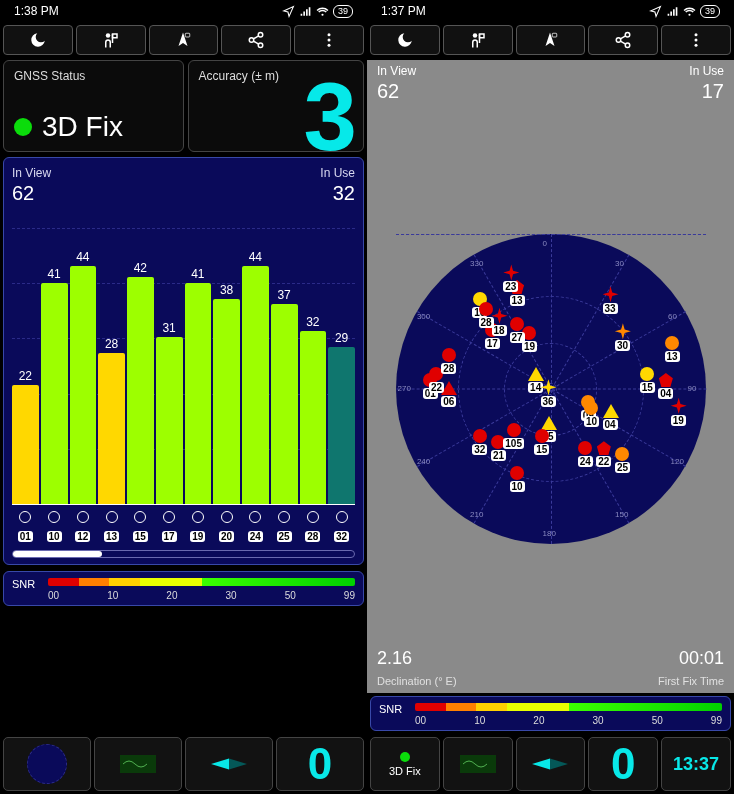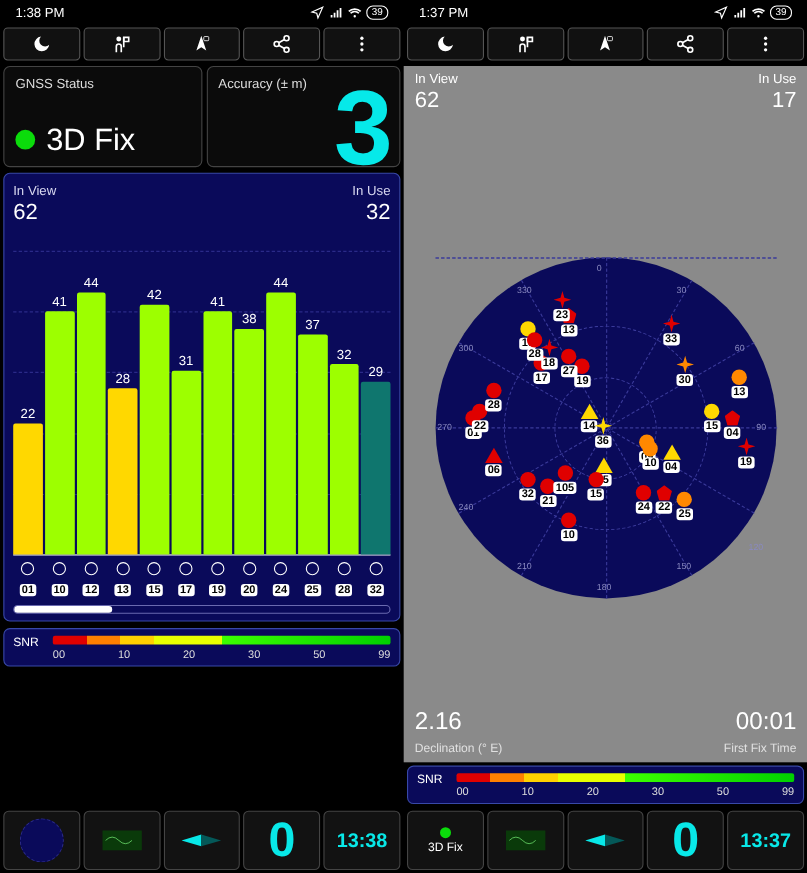--- a/index.html
+++ b/index.html
@@ -207,21 +207,21 @@
   .shape-pent {
     width: 14px; height: 14px;
     clip-path: polygon(50% 0, 100% 38%, 82% 100%, 18% 100%, 0 38%);
   }
   .shape-star {
     width: 16px; height: 16px;
     clip-path: polygon(50% 0, 61% 39%, 100% 50%, 61% 61%, 50% 100%, 39% 61%, 0 50%, 39% 39%);
   }
   .grey-head { position: absolute; top: 4px; left: 10px; right: 10px; display: flex; justify-content: space-between; font-size: 12px; }
   .grey-head2 { position: absolute; top: 20px; left: 10px; right: 10px; display: flex; justify-content: space-between; font-size: 20px; }
-  .grey-foot1 { position: absolute; bottom: 24px; left: 10px; right: 10px; display: flex; justify-content: space-between; font-size: 22px; }
+  .grey-foot1 { position: absolute; bottom: 24px; left: 10px; right: 10px; display: flex; justify-content: space-between; font-size: 18px; }
   .grey-foot2 { position: absolute; bottom: 6px; left: 10px; right: 10px; display: flex; justify-content: space-between; font-size: 11px; color: #e0e0e0; }
   .deg-lbl { position: absolute; font-size: 8px; color: #8a8ac0; }
   .panel.barpanel { height: 408px; }
   .bn-radar-mini { width: 40px; height: 40px; border-radius: 50%; background: radial-gradient(circle, #0a0a5a 0%, #0a0a5a 100%); border: 1px dashed #2a2a88; position: relative; }
 </style>
 </head>
 <body>
 
 <div class="screen">
 
@@ -391,23 +391,20 @@
         </svg>
     </div>
     <div class="bn">
       <svg viewBox="0 0 40 20">
           <polygon points="0,10 20,4 20,16" fill="#08e8e8"></polygon>
           <polygon points="40,10 20,4 20,16" fill="#045858"></polygon>
         </svg>
     </div>
     <div class="bn big0">
         <span>0</span>
-      </div>
-    <div class="bn time">
-        <span>13:38</span>
       </div>
   </div>
 </div>
 
 <div class="screen">
 
   <div class="statusbar">
     <span>1:37 PM</span>
     <div class="right">
       <svg viewBox="0 0 24 24" fill="none" stroke="#fff" stroke-width="2">
@@ -475,33 +472,33 @@
     <div class="sky-spoke" style="transform: rotate(0deg);"></div>
         <div class="sky-spoke" style="transform: rotate(30deg);"></div>
         <div class="sky-spoke" style="transform: rotate(60deg);"></div>
         <div class="sky-spoke" style="transform: rotate(90deg);"></div>
         <div class="sky-spoke" style="transform: rotate(120deg);"></div>
         <div class="sky-spoke" style="transform: rotate(150deg);"></div>
         <div class="deg-lbl" style="left: 147px; top: 5px;">0</div>
         <div class="deg-lbl" style="left: 219.5px; top: 24.4263px;">30</div>
         <div class="deg-lbl" style="left: 272.574px; top: 77.5px;">60</div>
         <div class="deg-lbl" style="left: 292px; top: 150px;">90</div>
-        <div class="deg-lbl" style="left: 285px; top: 222.5px; margin-top: 36px;">120</div>
+        <div class="deg-lbl" style="left: 275px; top: 222.5px;">120</div>
         <div class="deg-lbl" style="left: 219.5px; top: 275.574px;">150</div>
         <div class="deg-lbl" style="left: 147px; top: 295px;">180</div>
         <div class="deg-lbl" style="left: 74.5px; top: 275.574px;">210</div>
         <div class="deg-lbl" style="left: 21.4263px; top: 222.5px;">240</div>
         <div class="deg-lbl" style="left: 2px; top: 150px;">270</div>
         <div class="deg-lbl" style="left: 21.4263px; top: 77.5px;">300</div>
         <div class="deg-lbl" style="left: 74.5px; top: 24.4263px;">330</div>
         <div class="sat" style="left: 27.2px; top: 138.8px;"><span class="shape shape-circ" style="background:#e00000"></span><span class="tag">01</span></div>
         <div class="sat" style="left: 262.8px; top: 138.8px;"><span class="shape shape-pent" style="background:#e00000"></span><span class="tag">04</span></div>
         <div class="sat" style="left: 207px; top: 169.8px;"><span class="shape shape-tri" style="border-bottom-color:#ffd800"></span><span class="tag">04</span></div>
         <div class="sat" style="left: 145px; top: 182.2px;"><span class="shape shape-tri" style="border-bottom-color:#ffd800"></span><span class="tag">05</span></div>
-        <div class="sat" style="left: 45.8px; top: 173px;"><span class="shape shape-tri" style="border-bottom-color:#e00000"></span><span class="tag">06</span></div>
+        <div class="sat" style="left: 45.8px; top: 147px;"><span class="shape shape-tri" style="border-bottom-color:#e00000"></span><span class="tag">06</span></div>
         <div class="sat" style="left: 185.3px; top: 160.5px;"><span class="shape shape-circ" style="background:#ff8800"></span><span class="tag">09</span></div>
         <div class="sat" style="left: 76.8px; top: 58.2px;"><span class="shape shape-circ" style="background:#ffd800"></span><span class="tag">10</span></div>
         <div class="sat" style="left: 114px; top: 231.8px;"><span class="shape shape-circ" style="background:#e00000"></span><span class="tag">10</span></div>
         <div class="sat" style="left: 188.4px; top: 166.7px;"><span class="shape shape-circ" style="background:#ff8800"></span><span class="tag">10</span></div>
         <div class="sat" style="left: 114px; top: 45.8px;"><span class="shape shape-pent" style="background:#e00000"></span><span class="tag">13</span></div>
         <div class="sat" style="left: 269px; top: 101.6px;"><span class="shape shape-circ" style="background:#ff8800"></span><span class="tag">13</span></div>
         <div class="sat" style="left: 132.6px; top: 132.6px;"><span class="shape shape-tri" style="border-bottom-color:#ffd800"></span><span class="tag">14</span></div>
         <div class="sat" style="left: 244.2px; top: 132.6px;"><span class="shape shape-circ" style="background:#ffd800"></span><span class="tag">15</span></div>
         <div class="sat" style="left: 138.8px; top: 194.6px;"><span class="shape shape-circ" style="background:#e00000"></span><span class="tag">15</span></div>
         <div class="sat" style="left: 89.2px; top: 89.2px;"><span class="shape shape-circ" style="background:#e00000"></span><span class="tag">17</span></div>

